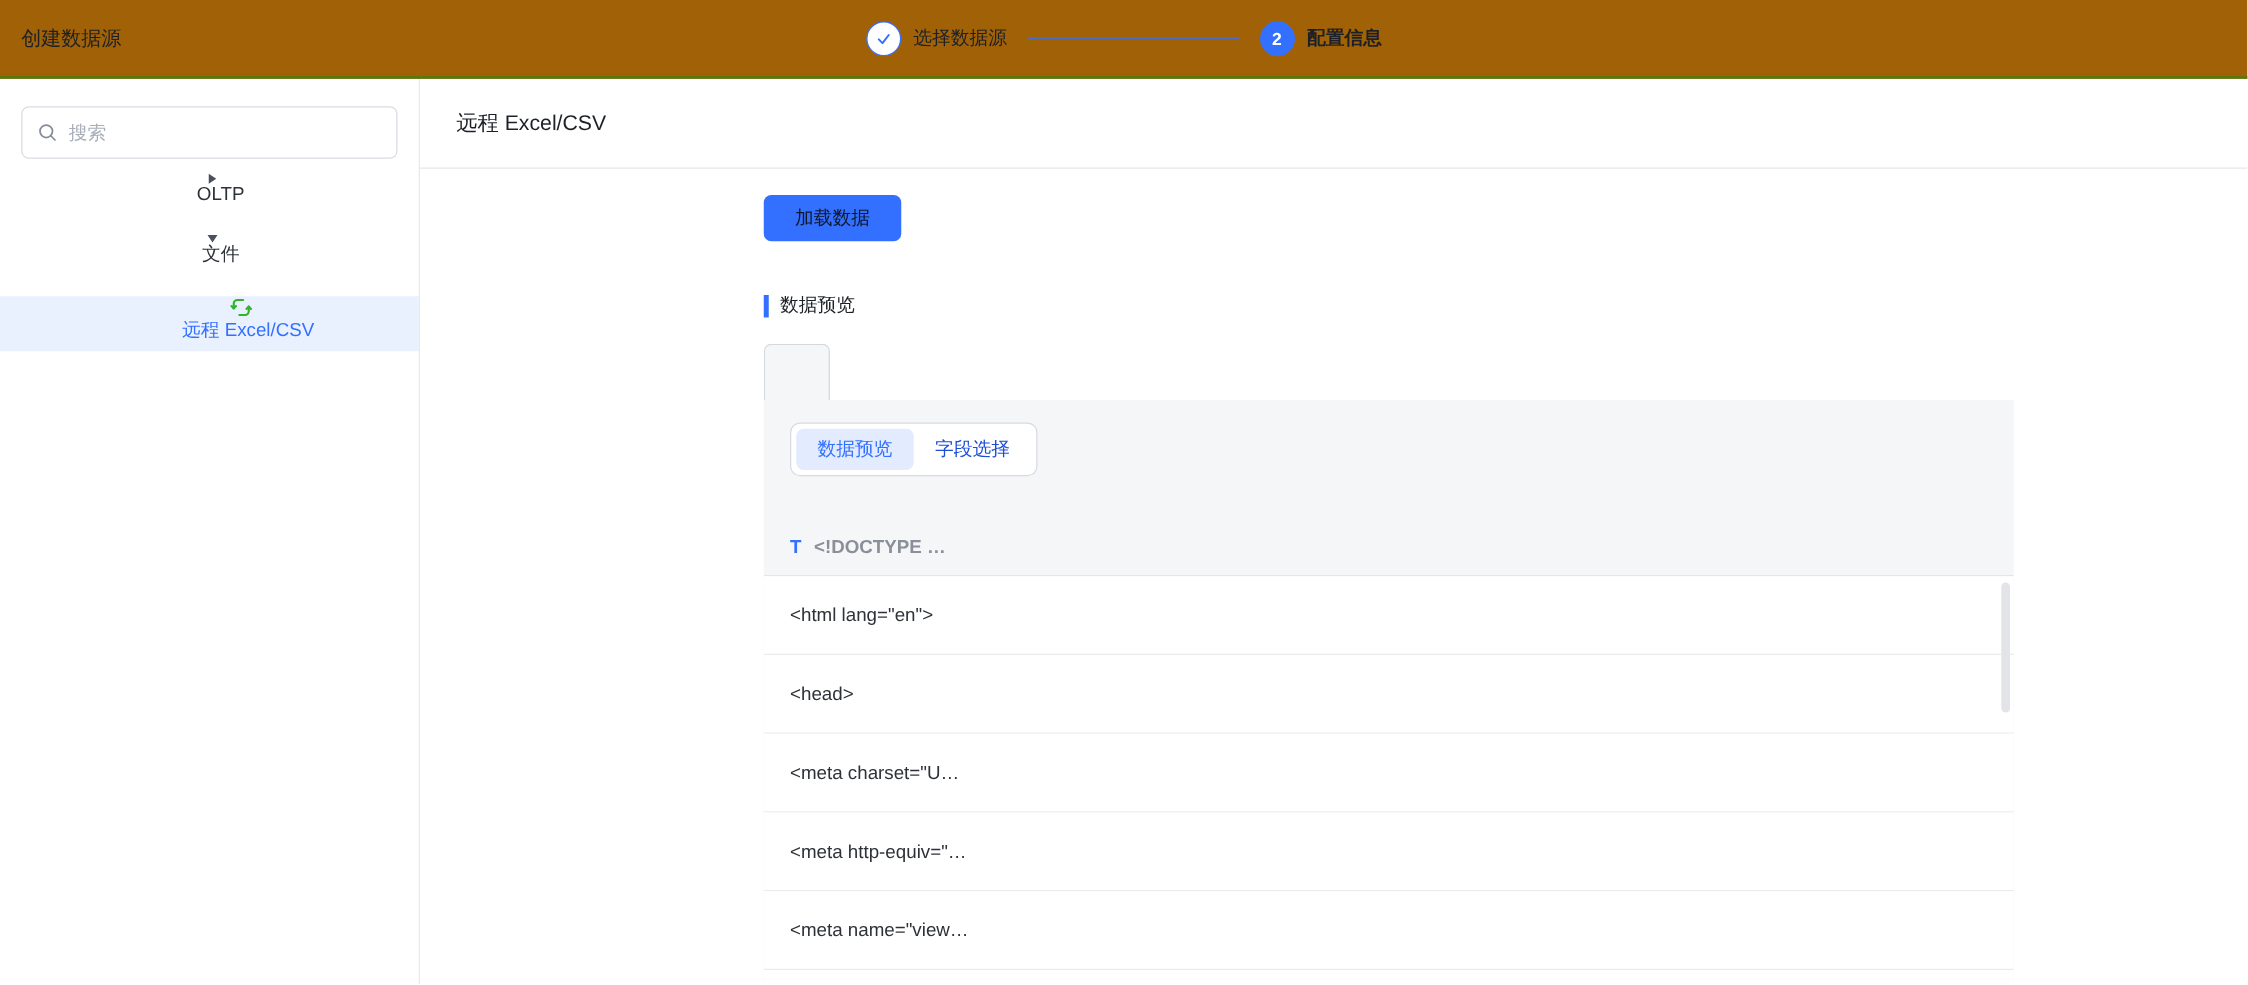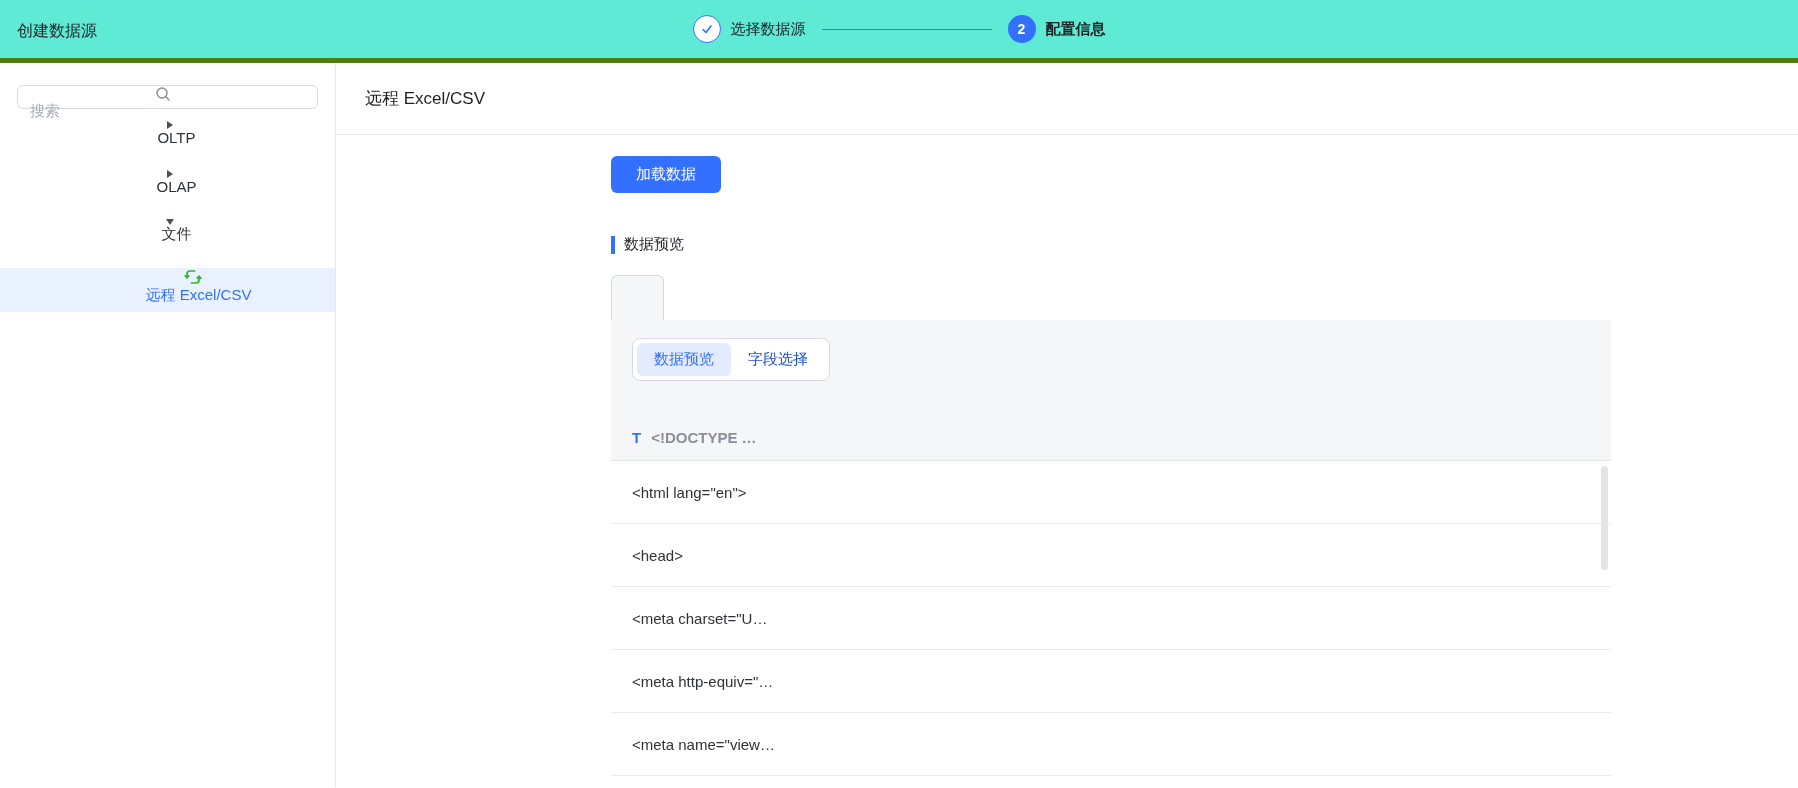--- a/index.html
+++ b/index.html
@@ -1,41 +1,41 @@
 <!DOCTYPE html>
 <html><head>
 <meta charset="utf-8">
 <style>
   * { margin:0; padding:0; box-sizing:border-box; }
   html,body { width:1798px; height:788px; overflow:hidden; background:#fff;
     font-family:"Liberation Sans","DejaVu Sans",sans-serif; color:#1d2127; }
 
   
-  .top-header { position:relative; height:63px; border-bottom:5px solid #4d7c0f;
-    display:flex; align-items:center; justify-content:center; background:#5eead4; }
+  .top-header { position:relative; height:63px; border-bottom:2px solid #4d7c0f;
+    display:flex; align-items:center; justify-content:center; background:#a16207; }
   .app-title { position:absolute; left:17px; top:0; height:63px; display:flex;
     align-items:center; font-size:16px; color:#1d2127; }
   .stepper { display:flex; align-items:center; }
   .step { display:flex; align-items:center; }
   .step-circle-done { width:28px; height:28px; border:1.5px solid #3370ff; border-radius:50%;
     display:flex; align-items:center; justify-content:center; background:#fff; }
   .step-circle-active { width:28px; height:28px; background:#3370ff; border-radius:50%;
     display:flex; align-items:center; justify-content:center; color:#fff;
     font-size:14px; font-weight:700; }
   .step-label { margin-left:10px; font-size:15px; color:#1d2127; }
   .step-label.bold { font-weight:700; }
   .step-connector { width:170px; border-top:1.5px solid #3370ff; margin:0 16px; }
 
   
   .app-body { display:flex; height:724px; }
 
   
   .sidebar { width:336px; border-right:1px solid #e7e8ec; padding-top:22px; flex:none; }
-  .search-box { margin:0 17px; height:24px; border:1px solid #d9dce2; border-radius:6px;
-    display:flex; align-items:center; padding:0 12px; background:#fff;flex-direction:column; }
+  .search-box { margin:0 17px; height:42px; border:1px solid #d9dce2; border-radius:6px;
+    display:flex; align-items:center; padding:0 12px; background:#fff; }
   .search-box svg { flex:none; margin-right:9px; }
   .search-input { border:none; outline:none; font-size:15px; width:100%; background:transparent;
     color:#1d2127; }
   .search-input::placeholder { color:#a8aeb9; }
   .tree { margin-top:12px; }
   .tree-row { height:44px; margin-bottom:5px; display:flex; align-items:center;
     padding-left:18px; font-size:15px; color:#2d3138; cursor:default;flex-direction:column; }
   .tree-row .caret-right { width:0; height:0; border-left:6px solid #4b515c;
     border-top:4px solid transparent; border-bottom:4px solid transparent; margin-right:14px; }
   .tree-row .caret-down { width:0; height:0; border-top:6px solid #4b515c;
@@ -43,21 +43,21 @@
   .tree-row.child { padding-left:62px; }
   .tree-row.child .file-icon { margin-right:11px; display:flex; align-items:center; }
   .tree-row.selected { background:#e9f1fe; color:#3370ff; }
 
   
   .main { flex:1; display:flex; flex-direction:column; }
   .main-titlebar { height:73px; border-bottom:1px solid #e7e8ec; display:flex;
     align-items:center; padding-left:29px; font-size:17px; color:#1d2127; }
   .main-content { padding-left:275px; }
 
-  .load-btn { margin-top:21px; height:37px; padding:0 25px; background:#3370ff; color:#ffffff;
+  .load-btn { margin-top:21px; height:37px; padding:0 25px; background:#3370ff; color:#0f172a;
     border:none; border-radius:6px; font-size:15px; cursor:pointer;
     font-family:"Liberation Sans","DejaVu Sans",sans-serif; }
 
   .section-head { margin-top:42px; display:flex; align-items:center; }
   .section-bar { width:4px; height:18px; background:#3370ff; margin-right:9px; }
   .section-label { font-size:15px; font-weight:500; color:#1d2127; }
 
   .sheet-tab { margin-top:21px; width:53px; height:45px; background:#f5f6f8;
     border:1px solid #d5d8de; border-bottom:none; border-radius:6px 6px 0 0; }
 
@@ -112,24 +112,20 @@
         </svg>
       <input class="search-input" type="text" placeholder="搜索" style="">
     </div>
 
     <div class="tree">
       <div class="tree-row">
         <span class="caret-right"></span>
         <span>OLTP</span>
       </div>
       <div class="tree-row">
-        <span class="caret-right"></span>
-        <span>OLAP</span>
-      </div>
-      <div class="tree-row">
         <span class="caret-down"></span>
         <span>文件</span>
       </div>
       <div class="tree-row child selected">
         <span class="file-icon">
           <svg width="18" height="18" viewBox="0 0 24 24" fill="none" stroke="#30b42a" stroke-width="2.3" stroke-linecap="round" stroke-linejoin="round">
               <path d="M14 4 H8 a4 4 0 0 0 -4 4 v5"></path>
               <path d="M1.6 10.5 L4 13 L6.4 10.5"></path>
               <path d="M10 20 h6 a4 4 0 0 0 4 -4 v-5"></path>
               <path d="M22.4 13.5 L20 11 L17.6 13.5"></path>

